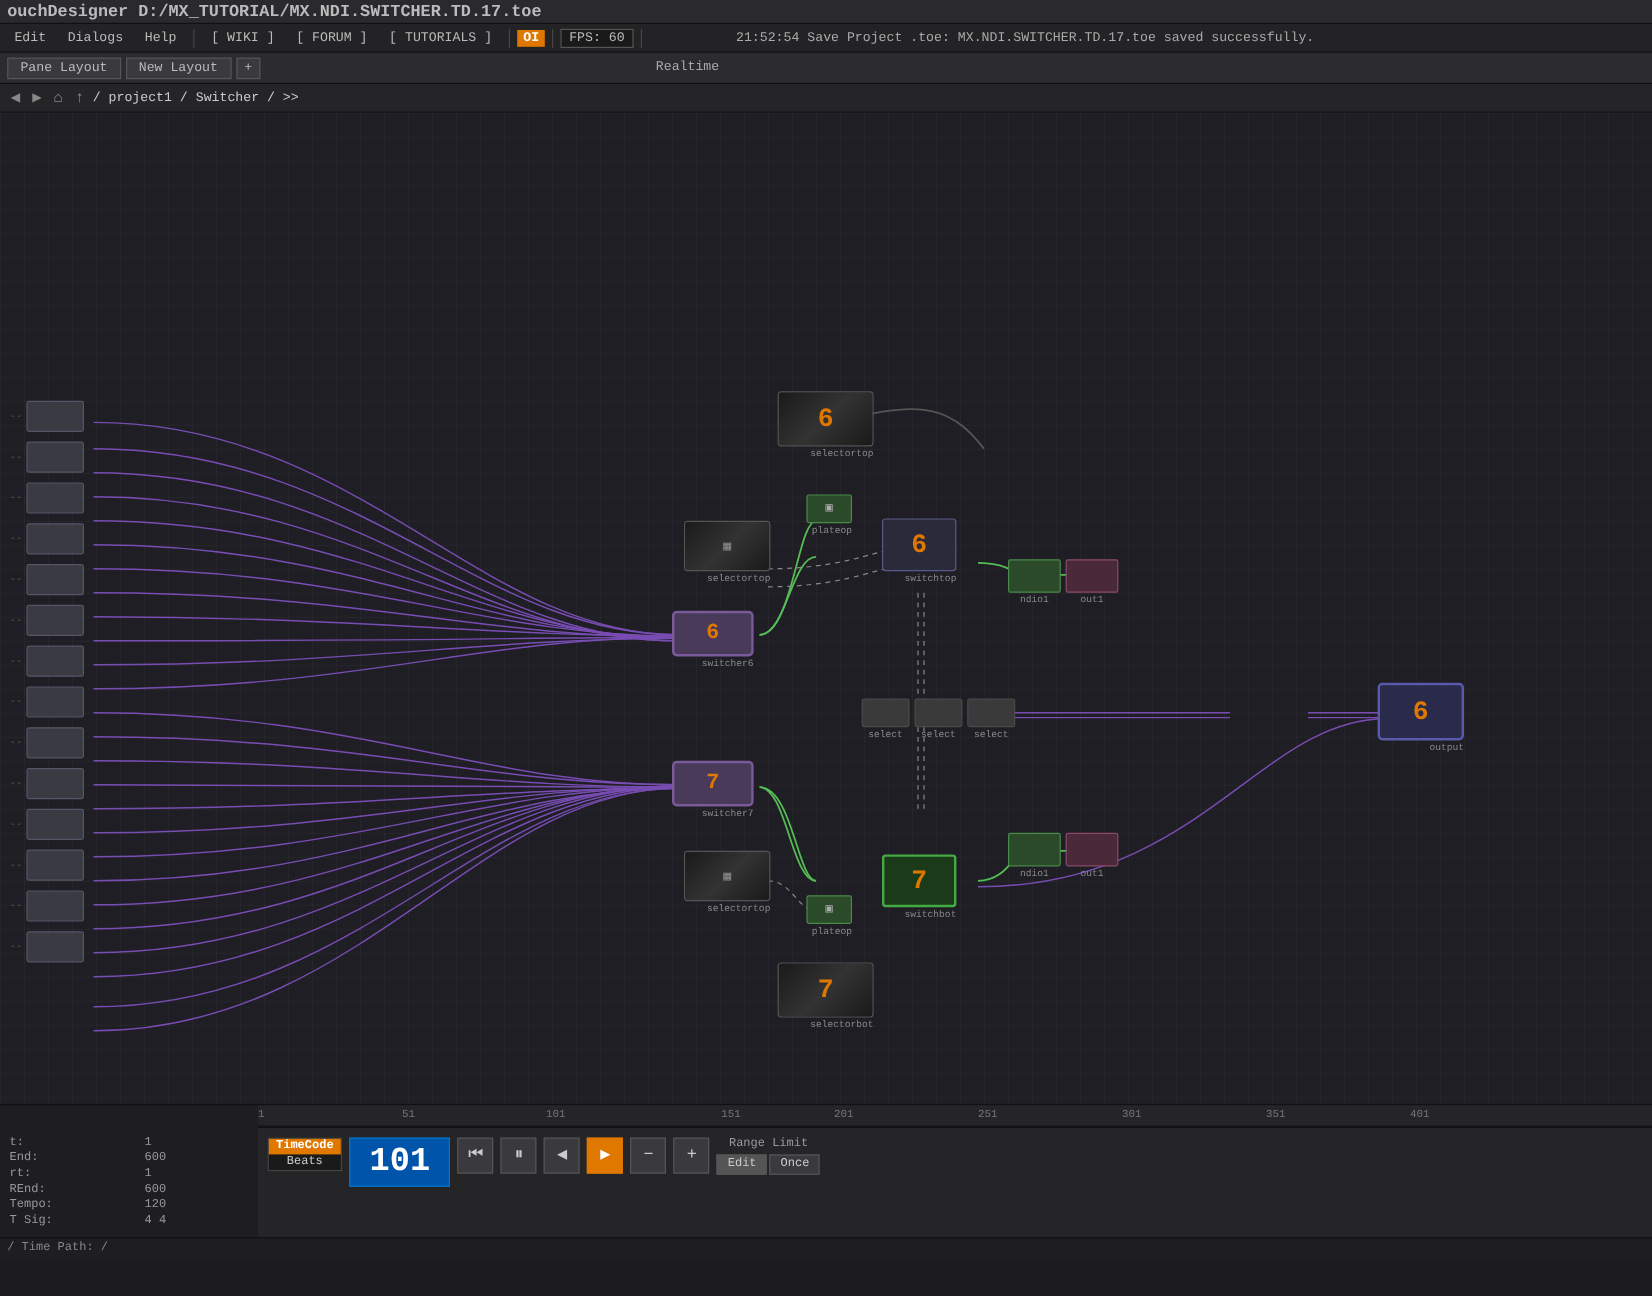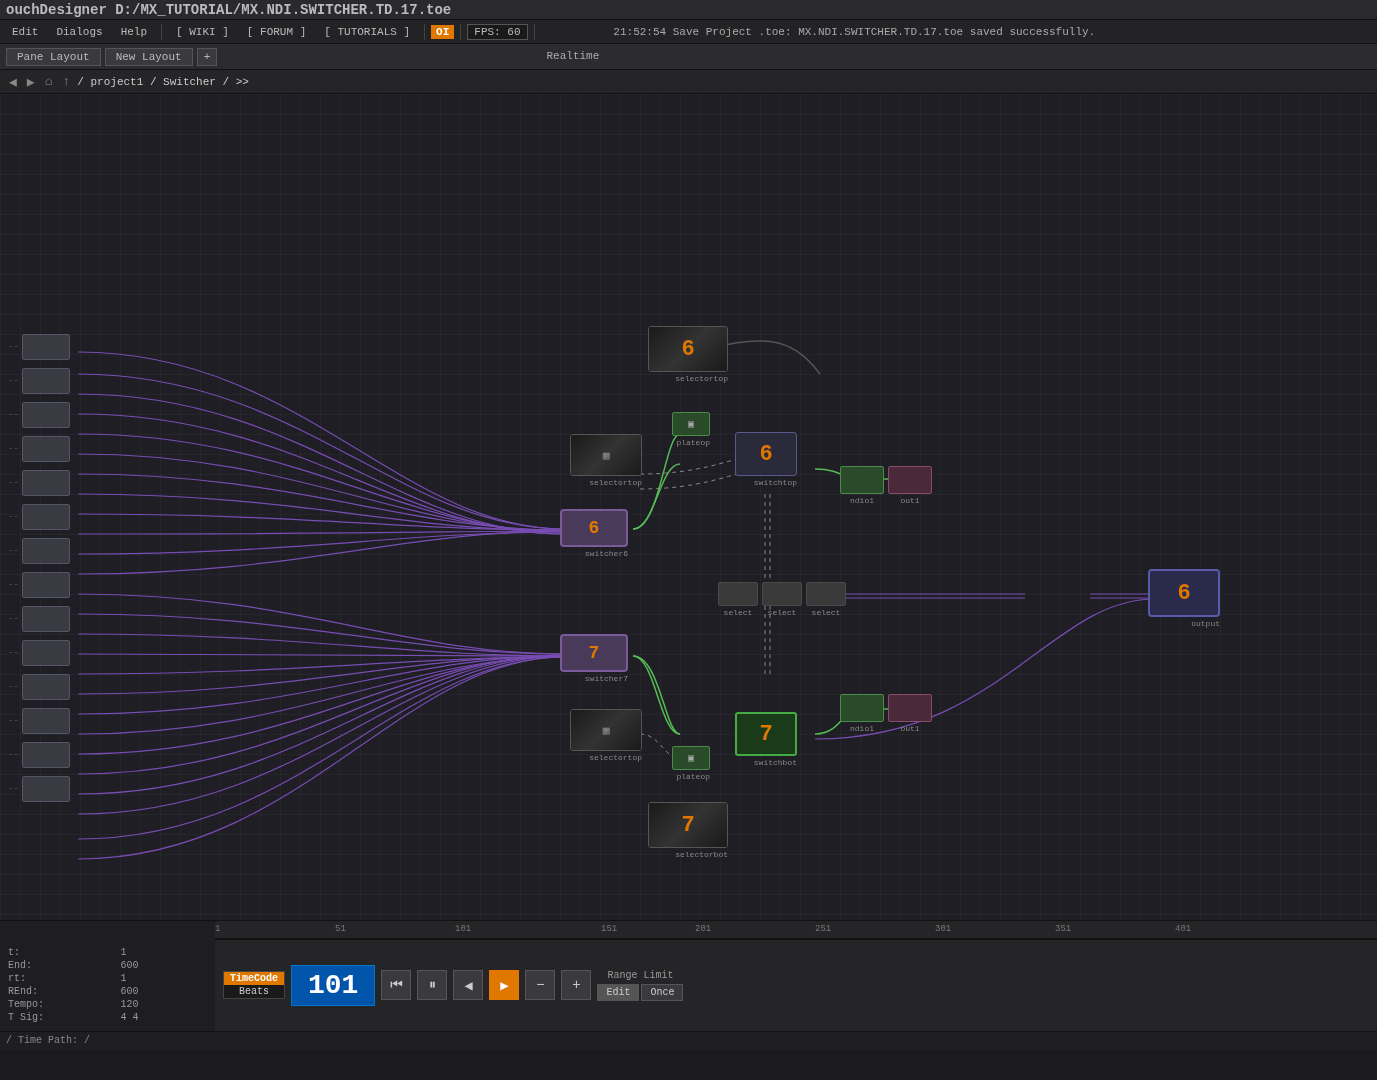--- a/index.html
+++ b/index.html
@@ -290,21 +290,21 @@
       display: grid;
       grid-template-columns: auto auto;
       gap: 2px 8px;
       align-content: start;
     }
 
     #transport-controls {
       flex: 1;
       background: #252528;
       display: flex;
-      align-items: center;
+      align-items: flex-start;
       padding: 8px;
       gap: 6px;
       border-top: 1px solid #111;
     }
 
     .timecode-box {
       background: #1a1a1a;
       border: 1px solid #444;
       display: flex;
       flex-direction: column;

